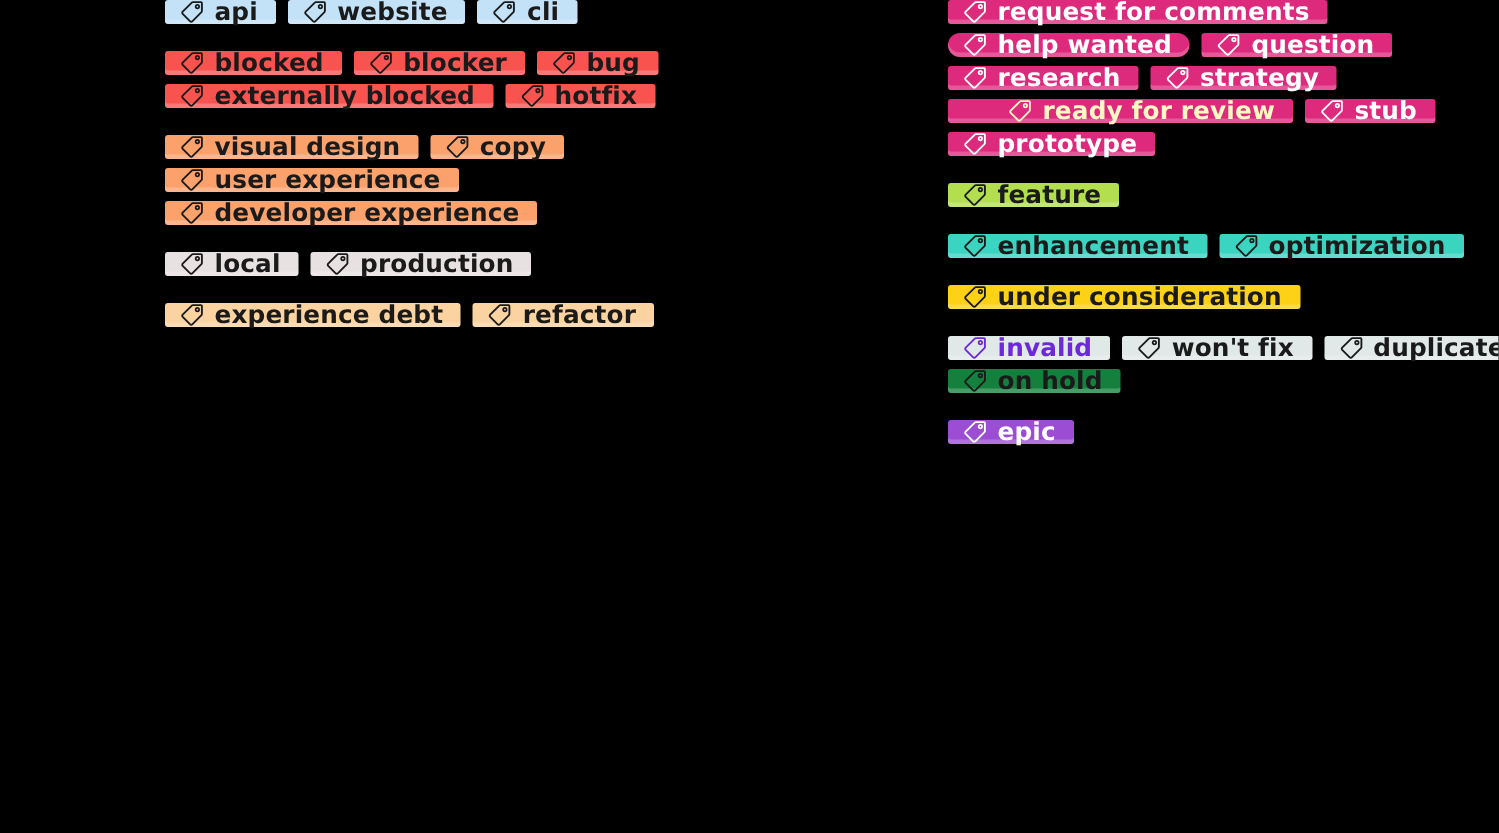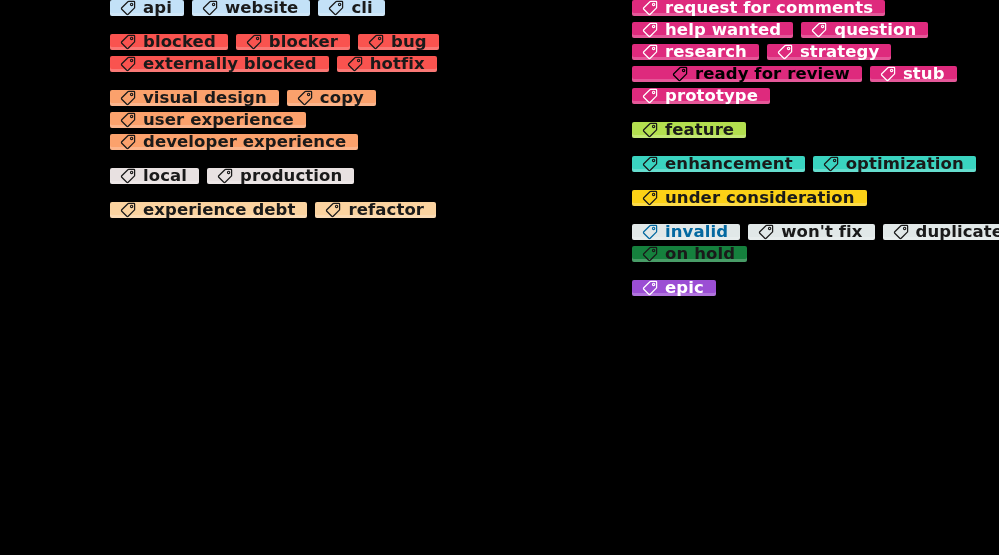--- a/index.html
+++ b/index.html
@@ -256,21 +256,21 @@
             <span class="tag-ico">
               <svg viewBox="0 0 16 16" fill="none" aria-hidden="true">
                 <path d="M8.6 1.4H14a0.6 0.6 0 0 1 0.6 0.6v5.4a1 1 0 0 1-0.3 0.72l-6.1 6.1a1 1 0 0 1-1.42 0L1.78 9.22a1 1 0 0 1 0-1.42l6.1-6.1A1 1 0 0 1 8.6 1.4z" stroke="currentColor" stroke-width="1.25" stroke-linejoin="round"></path>
                 <circle cx="11.6" cy="4.4" r="1.15" stroke="currentColor" stroke-width="1.15"></circle>
               </svg>
             </span>
             <span class="chip-label">request for comments</span>
           </div>
         </div>
         <div class="row">
-          <div class="chip" style="background: rgb(222, 42, 125); color: rgb(255, 255, 255);">
+          <div class="chip" style="background: rgb(222, 42, 125); color: rgb(255, 255, 255); border-radius: 14px;">
             <span class="tag-ico">
               <svg viewBox="0 0 16 16" fill="none" aria-hidden="true">
                 <path d="M8.6 1.4H14a0.6 0.6 0 0 1 0.6 0.6v5.4a1 1 0 0 1-0.3 0.72l-6.1 6.1a1 1 0 0 1-1.42 0L1.78 9.22a1 1 0 0 1 0-1.42l6.1-6.1A1 1 0 0 1 8.6 1.4z" stroke="currentColor" stroke-width="1.25" stroke-linejoin="round"></path>
                 <circle cx="11.6" cy="4.4" r="1.15" stroke="currentColor" stroke-width="1.15"></circle>
               </svg>
             </span>
             <span class="chip-label">help wanted</span>
           </div>
           <div class="chip" style="background: rgb(222, 42, 125); color: rgb(255, 255, 255);">
             <span class="tag-ico">
@@ -296,21 +296,21 @@
             <span class="tag-ico">
               <svg viewBox="0 0 16 16" fill="none" aria-hidden="true">
                 <path d="M8.6 1.4H14a0.6 0.6 0 0 1 0.6 0.6v5.4a1 1 0 0 1-0.3 0.72l-6.1 6.1a1 1 0 0 1-1.42 0L1.78 9.22a1 1 0 0 1 0-1.42l6.1-6.1A1 1 0 0 1 8.6 1.4z" stroke="currentColor" stroke-width="1.25" stroke-linejoin="round"></path>
                 <circle cx="11.6" cy="4.4" r="1.15" stroke="currentColor" stroke-width="1.15"></circle>
               </svg>
             </span>
             <span class="chip-label">strategy</span>
           </div>
         </div>
         <div class="row">
-          <div class="chip" style="background: rgb(222, 42, 125); color: #000000; padding-left: 40px;">
+          <div class="chip" style="background: rgb(222, 42, 125); color: #fef9c3; padding-left: 40px;">
             <span class="tag-ico">
               <svg viewBox="0 0 16 16" fill="none" aria-hidden="true">
                 <path d="M8.6 1.4H14a0.6 0.6 0 0 1 0.6 0.6v5.4a1 1 0 0 1-0.3 0.72l-6.1 6.1a1 1 0 0 1-1.42 0L1.78 9.22a1 1 0 0 1 0-1.42l6.1-6.1A1 1 0 0 1 8.6 1.4z" stroke="currentColor" stroke-width="1.25" stroke-linejoin="round"></path>
                 <circle cx="11.6" cy="4.4" r="1.15" stroke="currentColor" stroke-width="1.15"></circle>
               </svg>
             </span>
             <span class="chip-label">ready for review</span>
           </div>
           <div class="chip" style="background: rgb(222, 42, 125); color: rgb(255, 255, 255);">
             <span class="tag-ico">
@@ -377,21 +377,21 @@
                 <path d="M8.6 1.4H14a0.6 0.6 0 0 1 0.6 0.6v5.4a1 1 0 0 1-0.3 0.72l-6.1 6.1a1 1 0 0 1-1.42 0L1.78 9.22a1 1 0 0 1 0-1.42l6.1-6.1A1 1 0 0 1 8.6 1.4z" stroke="currentColor" stroke-width="1.25" stroke-linejoin="round"></path>
                 <circle cx="11.6" cy="4.4" r="1.15" stroke="currentColor" stroke-width="1.15"></circle>
               </svg>
             </span>
             <span class="chip-label">under consideration</span>
           </div>
         </div>
       </div>
       <div class="group">
         <div class="row">
-          <div class="chip" style="background: rgb(225, 232, 232); color: #0369a1;">
+          <div class="chip" style="background: rgb(225, 232, 232); color: #6d28d9;">
             <span class="tag-ico">
               <svg viewBox="0 0 16 16" fill="none" aria-hidden="true">
                 <path d="M8.6 1.4H14a0.6 0.6 0 0 1 0.6 0.6v5.4a1 1 0 0 1-0.3 0.72l-6.1 6.1a1 1 0 0 1-1.42 0L1.78 9.22a1 1 0 0 1 0-1.42l6.1-6.1A1 1 0 0 1 8.6 1.4z" stroke="currentColor" stroke-width="1.25" stroke-linejoin="round"></path>
                 <circle cx="11.6" cy="4.4" r="1.15" stroke="currentColor" stroke-width="1.15"></circle>
               </svg>
             </span>
             <span class="chip-label">invalid</span>
           </div>
           <div class="chip" style="background: rgb(225, 232, 232); color: rgb(26, 26, 26);">
             <span class="tag-ico">

